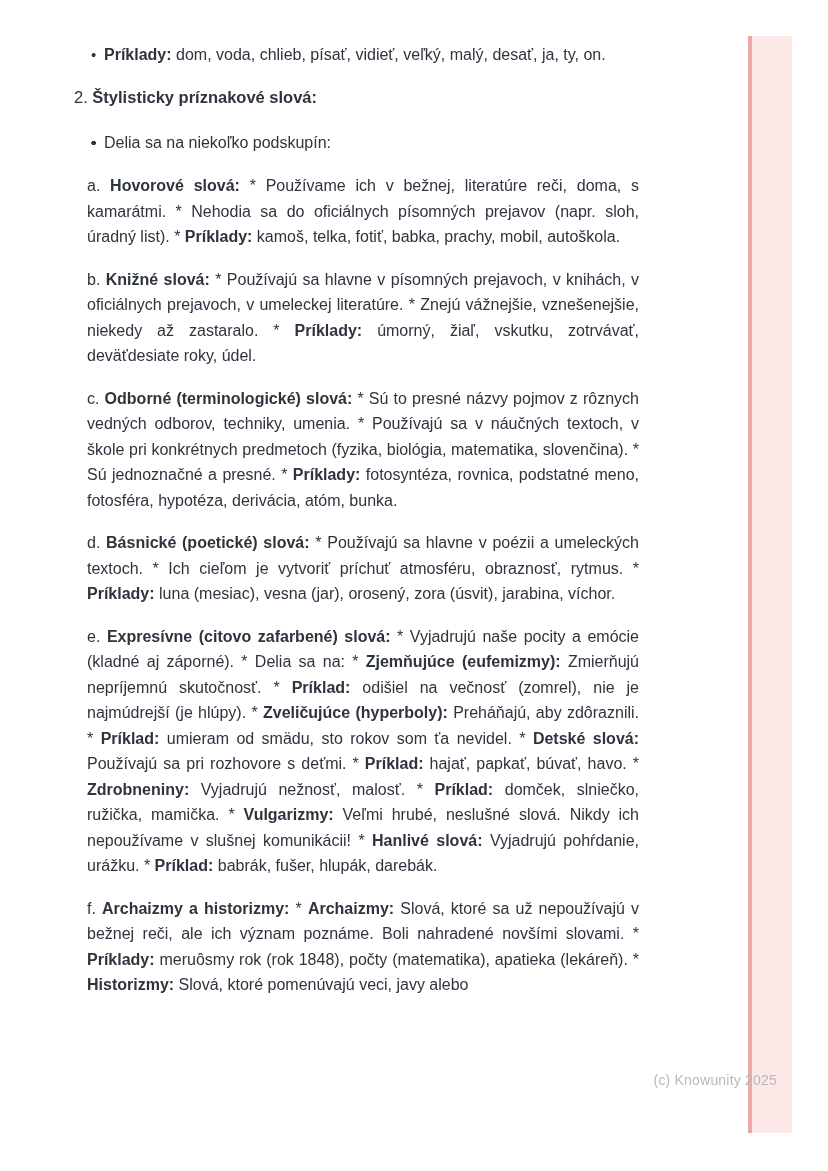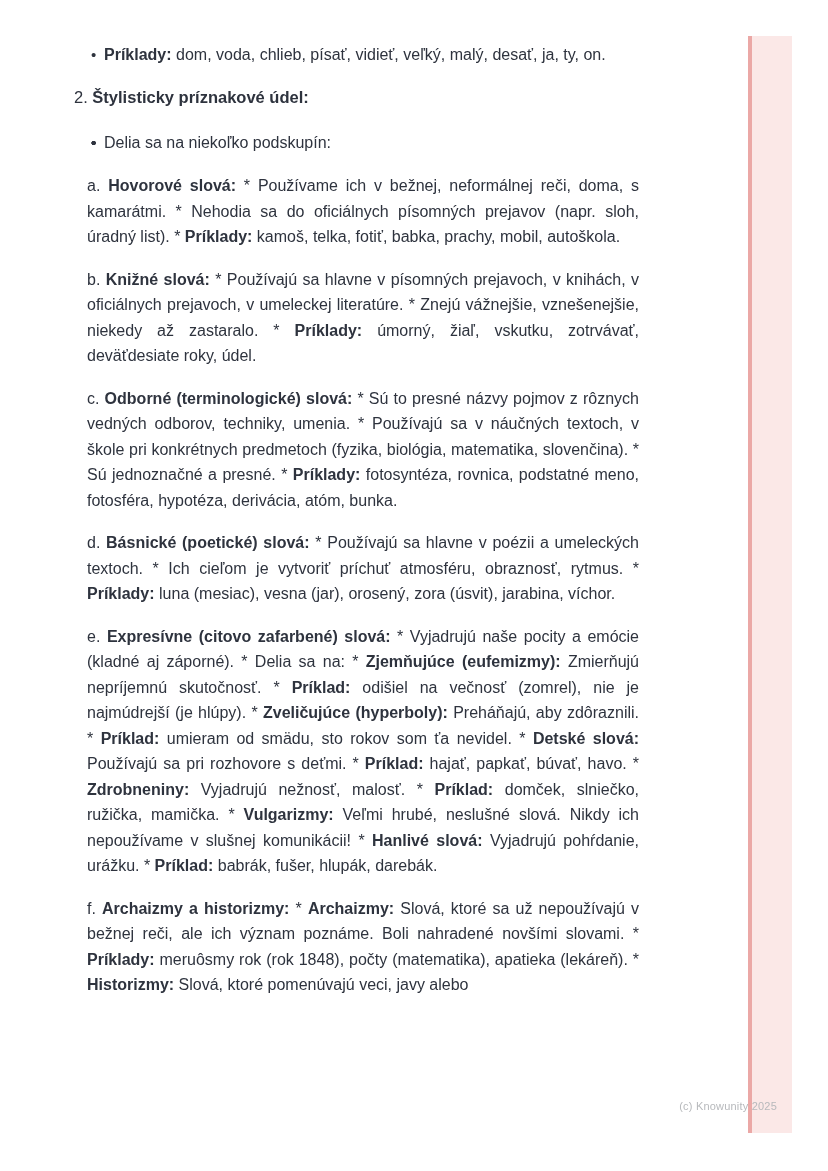--- a/index.html
+++ b/index.html
@@ -56,23 +56,23 @@
   .bullets{margin-top:20px;}
   .para{
     margin:17px 0 0 0;
     width:552px;
     font-size:16px;
     line-height:25.5px;
     text-align:justify;
   }
   .footer{
     position:absolute;
-    top:1100px;
+    top:1072px;
     right:51px;
-    font-size:11px;
+    font-size:14px;
     letter-spacing:0.2px;
     color:var(--footer-color,#b7b9bc);
     z-index:3;
   }
 </style>
 </head>
 <body>
 
 <div class="page">
 
@@ -82,21 +82,21 @@
 
     <ul class="toplist">
       <li class="bullet-item">
         <span class="dot">•</span>
         <span><span class="b">Príklady: </span><span class="i">dom, voda, chlieb, písať, vidieť, veľký, malý, desať, ja, ty, on.</span></span>
       </li>
     </ul>
 
     <div class="heading">
       <span class="hnum">2.</span>
-      <span class="htext">Štylisticky príznakové údel:</span>
+      <span class="htext">Štylisticky príznakové slová:</span>
     </div>
 
     <ul class="bullets">
 
         <li class="bullet-item">
           <span class="dot">•</span>
         </li>
 
         <li class="bullet-item">
           <span class="dot">•</span>
@@ -108,21 +108,21 @@
 
         <li class="bullet-item">
           <span class="dot">•</span>
           <span><span>Delia sa na niekoľko podskupín:</span></span>
         </li>
       </ul>
 
     <div>
 
         <p class="para">
-          <span><span>a. </span><span class="b">Hovorové slová:</span><span> * Používame ich v </span><span class="i">bežnej, neformálnej reči</span><span>, doma, s kamarátmi. * Nehodia sa do oficiálnych písomných prejavov (napr. sloh, úradný list). * </span><span class="b">Príklady:</span><span> </span><span class="i">kamoš, telka, fotiť, babka, prachy, mobil, autoškola.</span></span>
+          <span><span>a. </span><span class="b">Hovorové slová:</span><span> * Používame ich v </span><span class="i">bežnej, literatúre reči</span><span>, doma, s kamarátmi. * Nehodia sa do oficiálnych písomných prejavov (napr. sloh, úradný list). * </span><span class="b">Príklady:</span><span> </span><span class="i">kamoš, telka, fotiť, babka, prachy, mobil, autoškola.</span></span>
         </p>
 
         <p class="para">
           <span><span>b. </span><span class="b">Knižné slová:</span><span> * Používajú sa hlavne v </span><span class="i">písomných prejavoch</span><span>, v knihách, v oficiálnych prejavoch, v umeleckej literatúre. * Znejú vážnejšie, vznešenejšie, niekedy až zastaralo. * </span><span class="b">Príklady:</span><span> </span><span class="i">úmorný, žiaľ, vskutku, zotrvávať, deväťdesiate roky, údel.</span></span>
         </p>
 
         <p class="para">
           <span><span>c. </span><span class="b">Odborné (terminologické) slová:</span><span> * Sú to presné názvy pojmov z </span><span class="i">rôznych vedných odborov</span><span>, techniky, umenia. * Používajú sa v náučných textoch, v škole pri konkrétnych predmetoch (fyzika, biológia, matematika, slovenčina). * Sú jednoznačné a presné. * </span><span class="b">Príklady:</span><span> </span><span class="i">fotosyntéza, rovnica, podstatné meno, fotosféra, hypotéza, derivácia, atóm, bunka.</span></span>
         </p>
 

